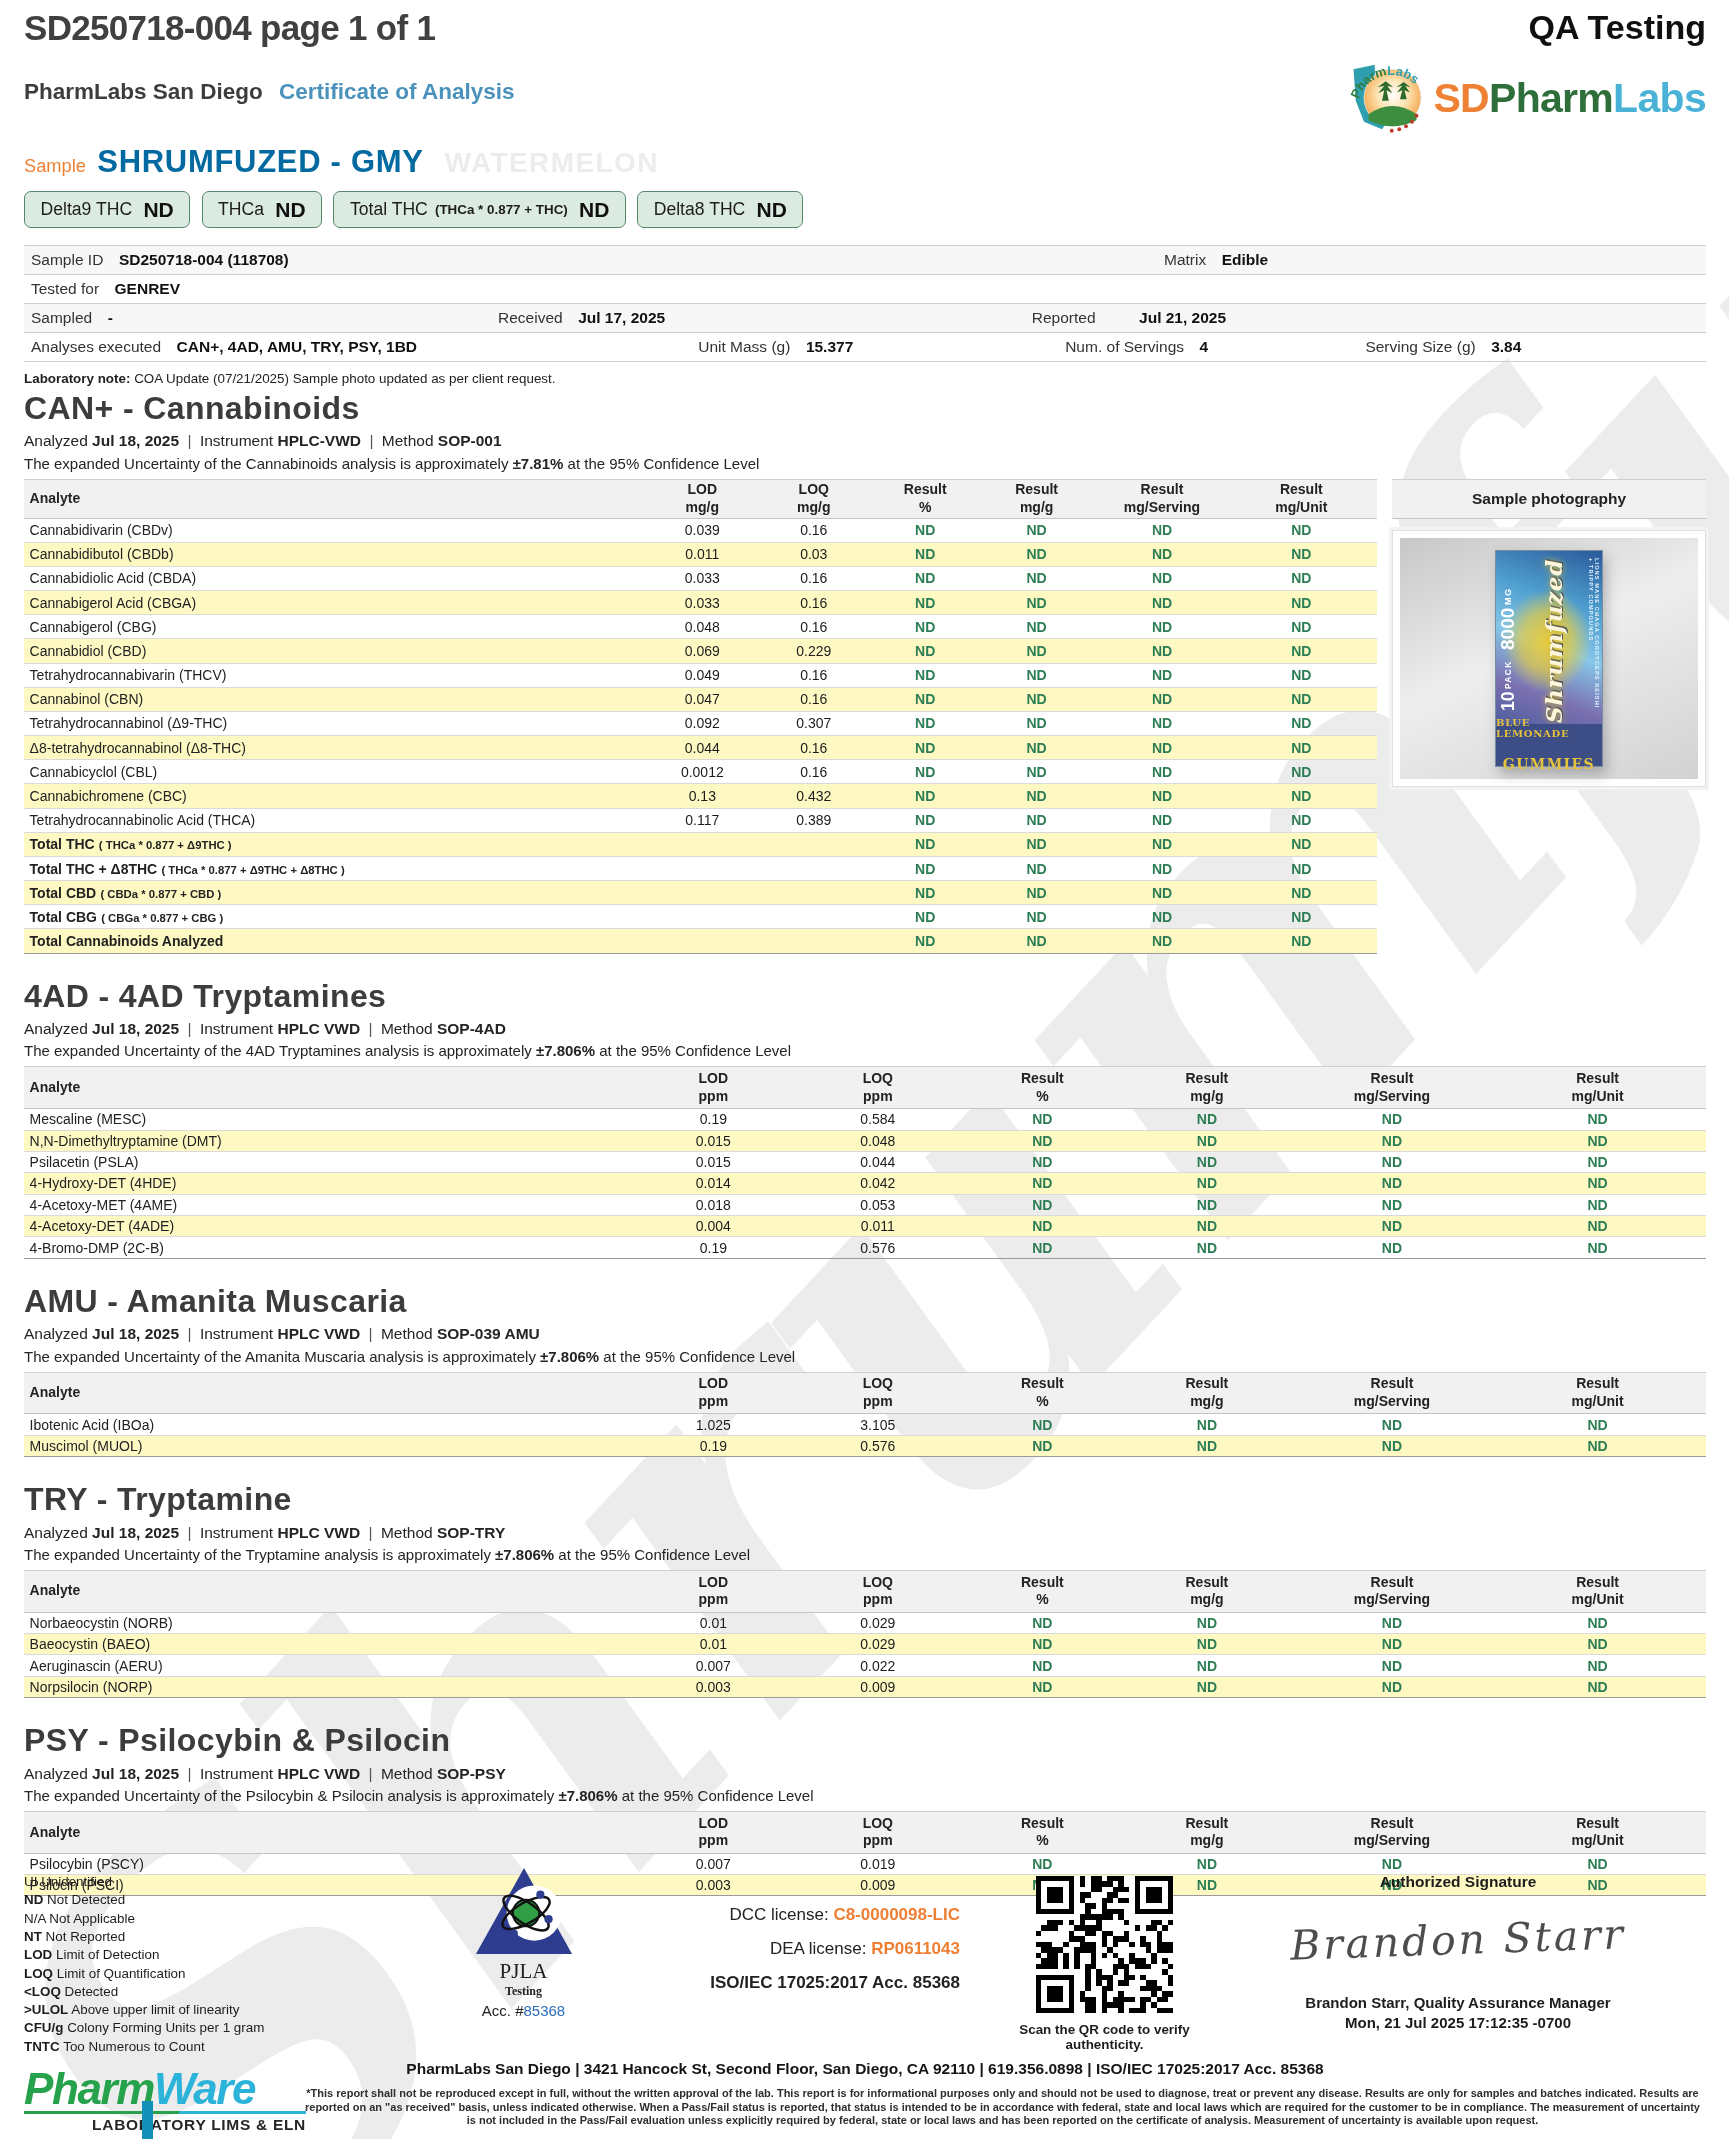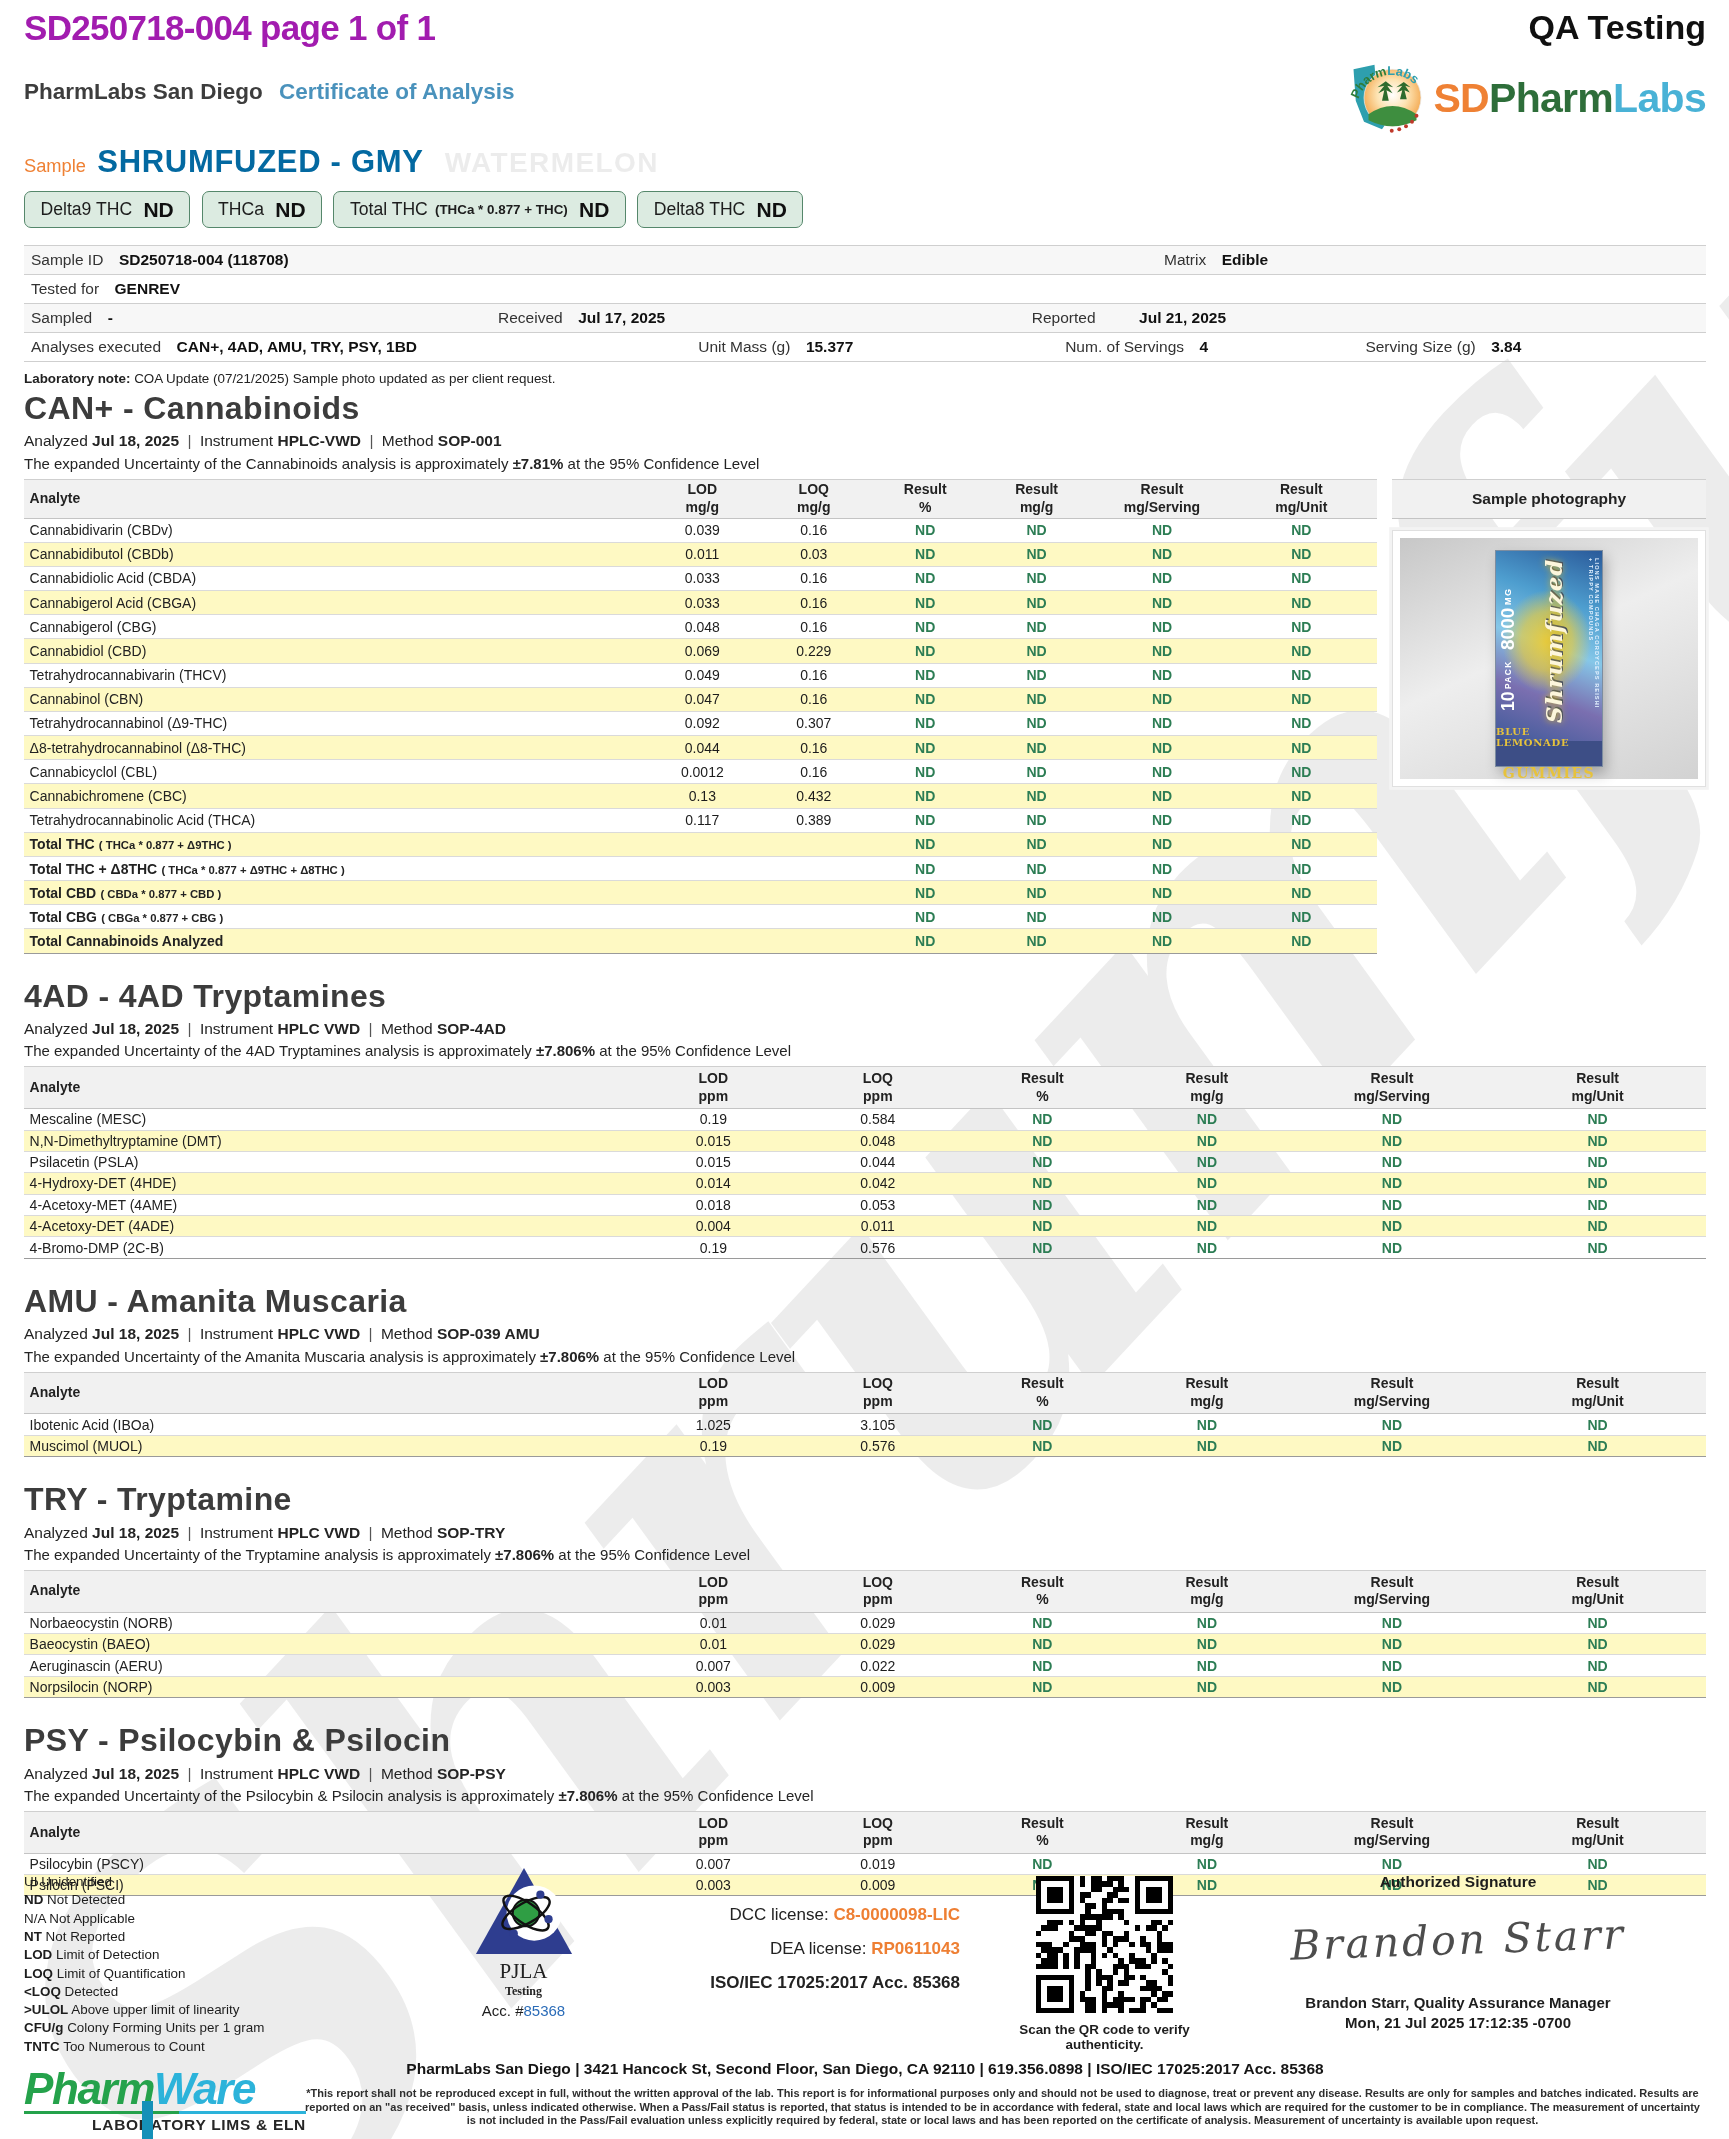--- a/index.html
+++ b/index.html
@@ -6,21 +6,21 @@
   .page{position:relative;width:1730px;height:2140px;background:#fff;margin:0 auto;
         font-family:"Liberation Sans",sans-serif;color:#222;overflow:hidden;}
   .wm-layer{position:absolute;inset:0;z-index:1;pointer-events:none;overflow:hidden;}
   .wm{position:absolute;left:-127px;top:1957px;transform:rotate(-47deg);transform-origin:0 0;
       font-family:"DejaVu Serif",serif;font-style:italic;font-weight:bold;font-size:535px;
       color:rgba(110,110,110,0.13);white-space:nowrap;letter-spacing:-7px;}
   .content{position:relative;z-index:2;padding:8.4px 24px 0 24px;}
 
   
   .topbar{display:flex;justify-content:space-between;align-items:flex-start;}
-  .report-id{font-size:35px;font-weight:700;color:#a21caf;letter-spacing:-0.7px;}
+  .report-id{font-size:35px;font-weight:700;color:#404040;letter-spacing:-0.7px;}
   .qa{font-size:34px;font-weight:600;color:#101010;}
 
   
   .lab-row{display:flex;justify-content:space-between;align-items:flex-start;margin-top:21px;}
   .lab-line{font-size:22.5px;margin-top:10px;}
   .lab-name{font-weight:700;color:#3d3d3d;}
   .coa{color:#4a92bc;margin-left:10px;font-weight:700;}
   .sdlogo{display:flex;align-items:center;margin-top:-12.7px;}
   .sdlogo-text{font-size:41px;font-weight:700;letter-spacing:-0.7px;}
   .sd-sd{color:#ef8134;} .sd-pharm{color:#2e6e3a;} .sd-labs{color:#49b2d6;}
@@ -96,21 +96,21 @@
     box-shadow:4.2px 7px 12.7px rgba(0,0,0,0.25);}
   .box-left{position:absolute;top:5.6px;left:1.4px;height:155px;writing-mode:vertical-rl;transform:rotate(180deg);
             display:flex;align-items:center;color:#fff;font-weight:700;}
   .bl-10{font-size:17.6px;} .bl-pack{font-size:8.4px;letter-spacing:1.4px;margin-top:2.8px;}
   .bl-8000{font-size:19px;margin-top:10px;} .bl-mg{font-size:9.2px;margin-top:2.8px;letter-spacing:1.4px;}
   .box-brand{position:absolute;left:54%;top:42%;transform:translate(-50%,-50%) rotate(180deg);writing-mode:vertical-rl;
              font-family:"DejaVu Serif",serif;font-style:italic;font-weight:bold;font-size:23px;color:#fdf6dc;
              text-shadow:0 0 7px #d8b92a,1.4px 1.4px 0 #2a3a6a;letter-spacing:0.7px;}
   .box-side{position:absolute;right:2.1px;top:7px;height:151px;writing-mode:vertical-rl;font-size:5.6px;
             letter-spacing:1.1px;color:#e4f1ff;font-weight:700;overflow:hidden;}
-  .box-flavor{position:absolute;bottom:0;left:0;right:0;height:25px;background:#3d4e86;
+  .box-flavor{position:absolute;bottom:0;left:0;right:0;height:42px;background:#3d4e86;
               display:flex;flex-direction:column;align-items:center;justify-content:center;gap:17px;}
   .bf-1{color:#e6c23c;font-weight:700;font-size:10px;letter-spacing:0.7px;font-family:"DejaVu Serif",serif;}
   .bf-2{color:#e6c23c;font-weight:700;font-size:14px;letter-spacing:1.4px;font-family:"DejaVu Serif",serif;}
 
   
   .footer-abs{position:absolute;left:24px;right:24px;bottom:84px;display:flex;align-items:flex-start;z-index:2;}
   .legend{width:366px;font-size:13.4px;line-height:18.3px;color:#1d1d1d;}
   .legend b{font-weight:700;}
   .pjla{width:211px;text-align:center;margin-left:28px;margin-top:-7px;}
   .pjla-name{font-family:"Liberation Serif",serif;font-weight:400;font-size:21px;margin-top:1.4px;}

